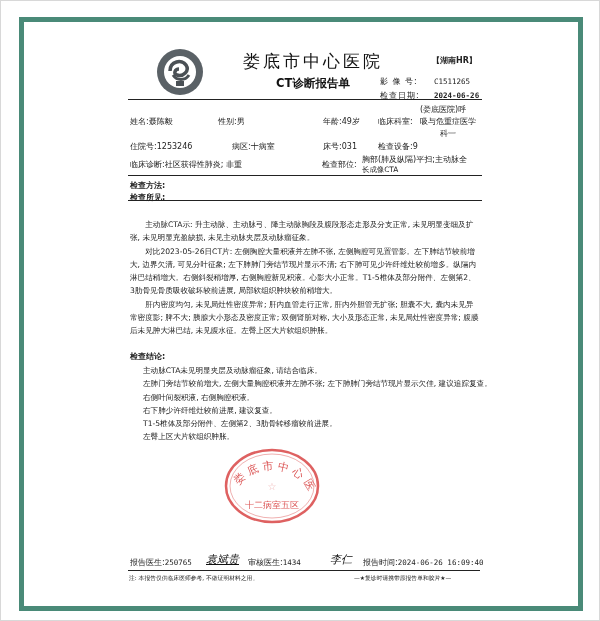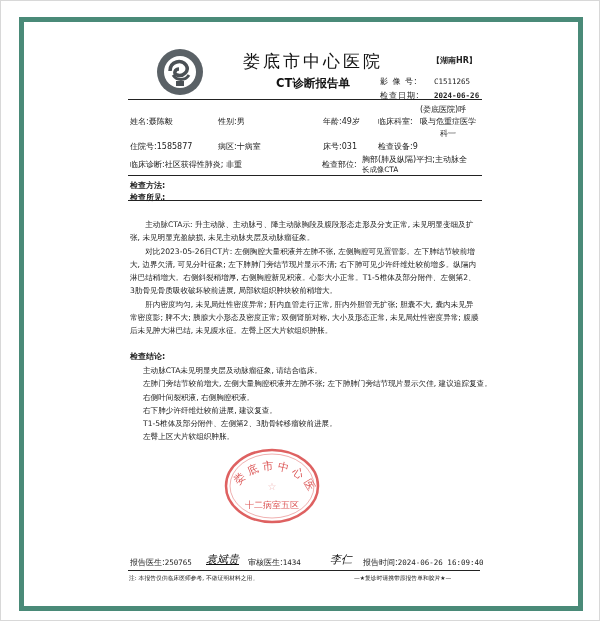--- a/index.html
+++ b/index.html
@@ -67,23 +67,23 @@
   </div>
   <div class="f" style="left:323px;top:116px;">
     <span>年龄:</span><span>49岁</span>
   </div>
   <div class="f" style="left:378px;top:116px;">临床科室:</div>
   <div class="f" style="left:420px;top:104px;">(娄底医院)呼</div>
   <div class="f" style="left:420px;top:116px;">吸与危重症医学</div>
   <div class="f" style="left:440px;top:128px;">科一</div>
 
   <div class="f" style="left:130px;top:141px;">
-    <span>住院号:</span><span>1585877</span>
+    <span>住院号:</span><span>1253246</span>
   </div>
-  <div class="f" style="left:218px;top:141px;">
+  <div class="f" style="left:232px;top:141px;">
     <span>病区:</span><span>十病室</span>
   </div>
   <div class="f" style="left:323px;top:141px;text-align:center;">
     <span>床号:</span><span>031</span>
   </div>
   <div class="f" style="left:378px;top:141px;">
     <span>检查设备:</span><span>9</span>
   </div>
 
   <div class="f" style="left:130px;top:159px;">

